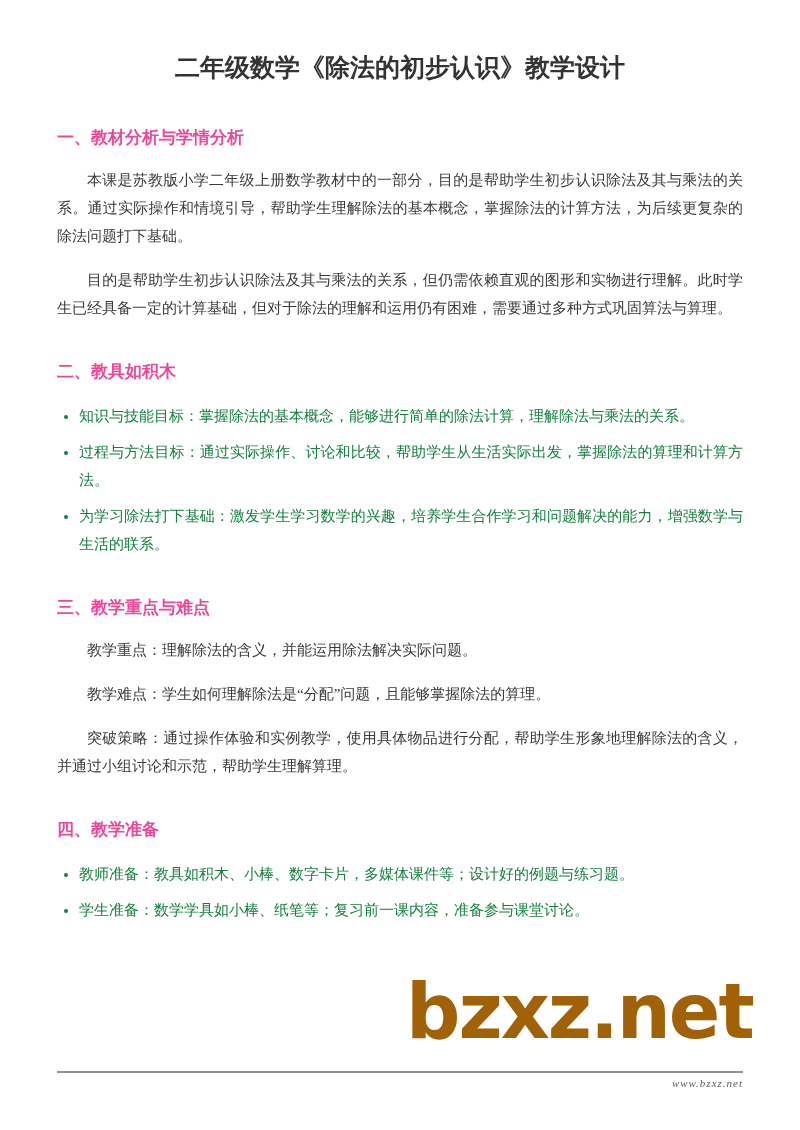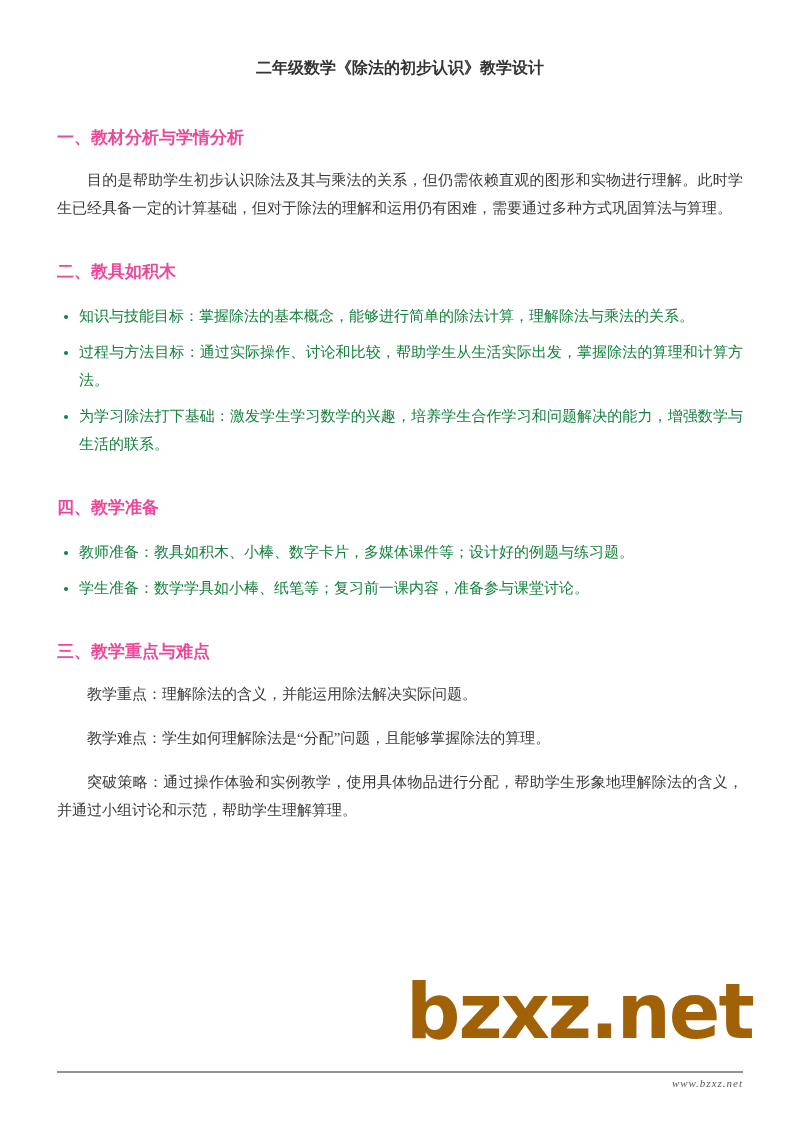--- a/index.html
+++ b/index.html
@@ -13,21 +13,21 @@
     color: #3a3a3a;
   }
   .content {
     position: relative;
     z-index: 2;
     padding: 0 57px;
   }
   .doc-title {
     margin: 0;
     padding-top: 54px;
-    font-size: 16px;
+    font-size: 25px;
     line-height: 28px;
     font-weight: bold;
     text-align: center;
     color: #333333;
   }
   .sec-heading {
     margin: 38px 0 0 0;
     font-size: 17px;
     line-height: 24px;
     font-weight: bold;
@@ -99,45 +99,46 @@
 <div class="page">
 
   <div class="watermark">bzxz.net</div>
 
   <div class="content">
 
     <h1 class="doc-title">二年级数学《除法的初步认识》教学设计</h1>
 
     <section>
       <h2 class="sec-heading first">一、教材分析与学情分析</h2>
+      <p class="para">本课是苏教版小学二年级上册数学教材中的一部分，目的是帮助学生初步认识除法及其与乘法的关系。通过实际操作和情境引导，帮助学生理解除法的基本概念，掌握除法的计算方法，为后续更复杂的除法问题打下基础。</p>
       <p class="para">目的是帮助学生初步认识除法及其与乘法的关系，但仍需依赖直观的图形和实物进行理解。此时学生已经具备一定的计算基础，但对于除法的理解和运用仍有困难，需要通过多种方式巩固算法与算理。</p>
     </section>
 
     <section>
       <h2 class="sec-heading">二、教具如积木</h2>
       <ul class="bullets">
         <li>知识与技能目标：掌握除法的基本概念，能够进行简单的除法计算，理解除法与乘法的关系。</li>
         <li>过程与方法目标：通过实际操作、讨论和比较，帮助学生从生活实际出发，掌握除法的算理和计算方法。</li>
         <li>为学习除法打下基础：激发学生学习数学的兴趣，培养学生合作学习和问题解决的能力，增强数学与生活的联系。</li>
       </ul>
     </section>
 
     <section>
+      <h2 class="sec-heading">三、教学重点与难点</h2>
+      <p class="para">教学重点：理解除法的含义，并能运用除法解决实际问题。</p>
+      <p class="para">教学难点：学生如何理解除法是“分配”问题，且能够掌握除法的算理。</p>
+      <p class="para">突破策略：通过操作体验和实例教学，使用具体物品进行分配，帮助学生形象地理解除法的含义，并通过小组讨论和示范，帮助学生理解算理。</p>
+    </section>
+
+    <section>
       <h2 class="sec-heading">四、教学准备</h2>
       <ul class="bullets">
         <li>教师准备：教具如积木、小棒、数字卡片，多媒体课件等；设计好的例题与练习题。</li>
         <li>学生准备：数学学具如小棒、纸笔等；复习前一课内容，准备参与课堂讨论。</li>
       </ul>
-    </section>
-
-    <section>
-      <h2 class="sec-heading">三、教学重点与难点</h2>
-      <p class="para">教学重点：理解除法的含义，并能运用除法解决实际问题。</p>
-      <p class="para">教学难点：学生如何理解除法是“分配”问题，且能够掌握除法的算理。</p>
-      <p class="para">突破策略：通过操作体验和实例教学，使用具体物品进行分配，帮助学生形象地理解除法的含义，并通过小组讨论和示范，帮助学生理解算理。</p>
     </section>
 
 
   </div>
 
   <div class="footer">
     <div class="footer-url">www.bzxz.net</div>
   </div>
 
 </div>

